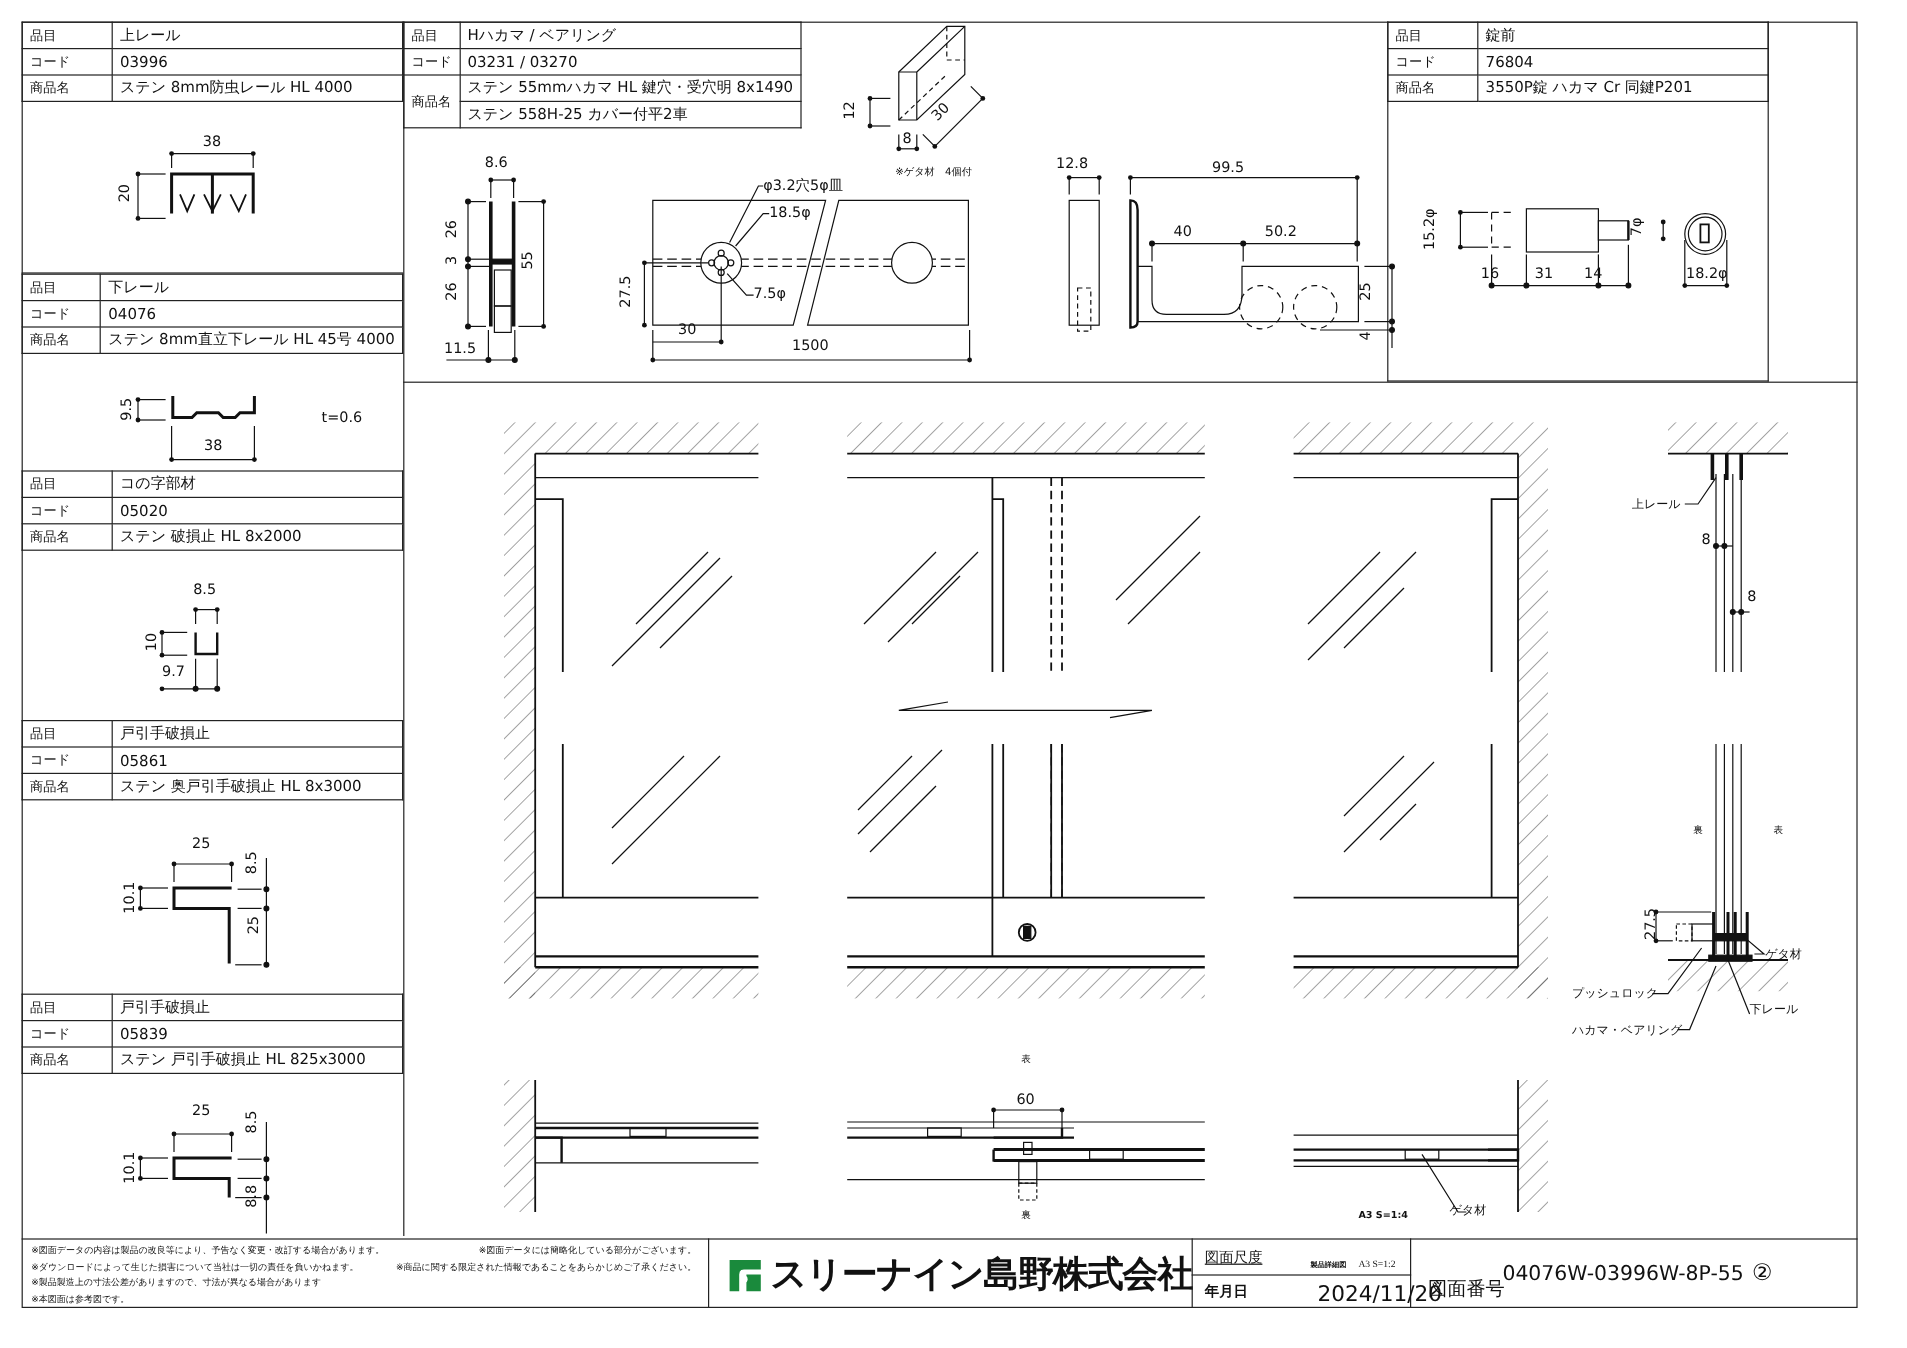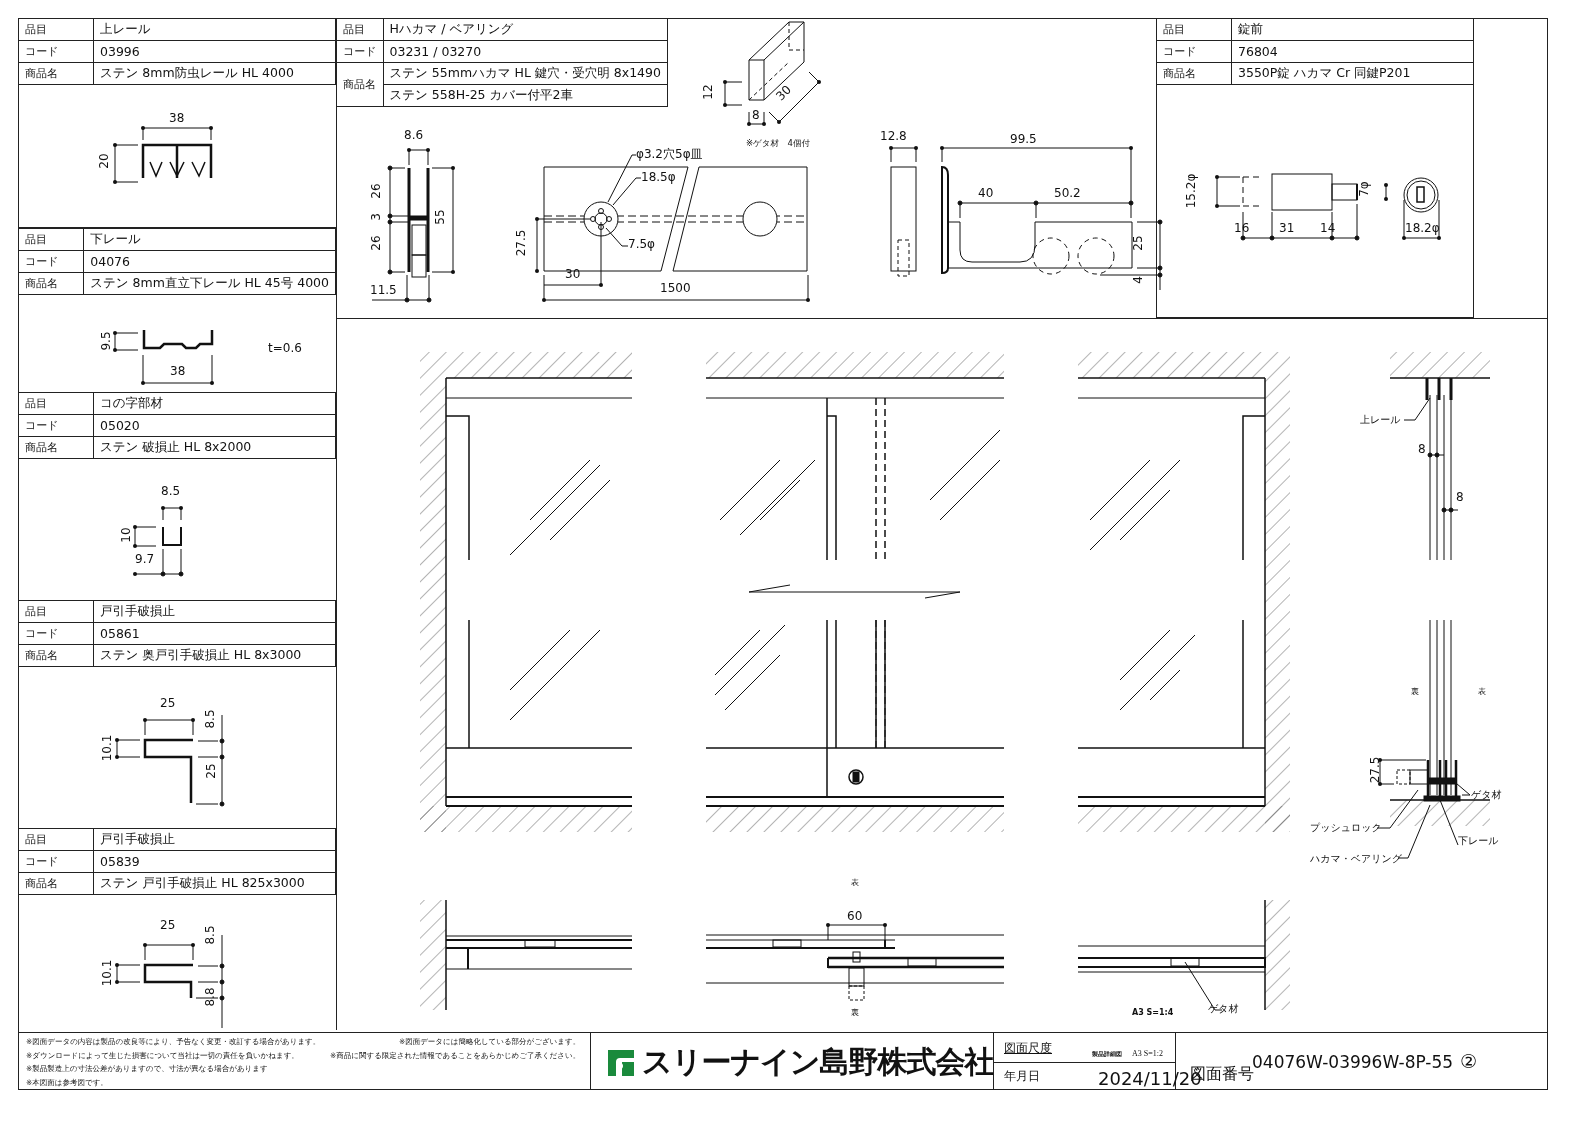--- a/index.html
+++ b/index.html
@@ -571,18 +571,18 @@
   </svg>
 </div>
 <div class="abs" style="left:642px;top:1042px;font-size:30px;font-weight:bold;letter-spacing:-1px;white-space:nowrap;">スリーナイン島野株式会社</div>
 
 <div class="abs" style="left:993px;top:1032px;width:183px;height:58px;border-left:1.5px solid #222;border-right:1.5px solid #222;box-sizing:border-box;"></div>
 <div class="abs" style="left:993px;top:1062px;width:183px;border-top:1.2px solid #222;"></div>
 <div class="lbl" style="left:1004px;top:1040px;font-size:12px;text-decoration:underline;">図面尺度</div>
 <div class="lbl" style="left:1132px;top:1008px;font-size:8px;font-weight:bold;">A3 S=1:4</div>
 <div class="lbl" style="left:1092px;top:1050px;font-size:6px;font-weight:bold;">製品詳細図</div>
 <div class="lbl" style="left:1132px;top:1049px;font-size:8px;font-family:Liberation Serif, serif;">A3 S=1:2</div>
-<div class="lbl" style="left:1004px;top:1068px;font-size:12px;">年月日</div>
+<div class="lbl" style="left:1004px;top:1068px;font-size:12px;font-weight:bold;">年月日</div>
 <div class="lbl" style="left:1098px;top:1068px;font-size:18px;">2024/11/20</div>
 
 <div class="lbl" style="left:1190px;top:1040px;font-size:16px;margin-top:24px;">図面番号</div>
 <div class="lbl" style="left:1252px;top:1052px;font-size:17px;">04076W-03996W-8P-55</div>
 <div class="lbl" style="left:1460px;top:1050px;font-size:19px;">②</div>
 
 </body></html>

